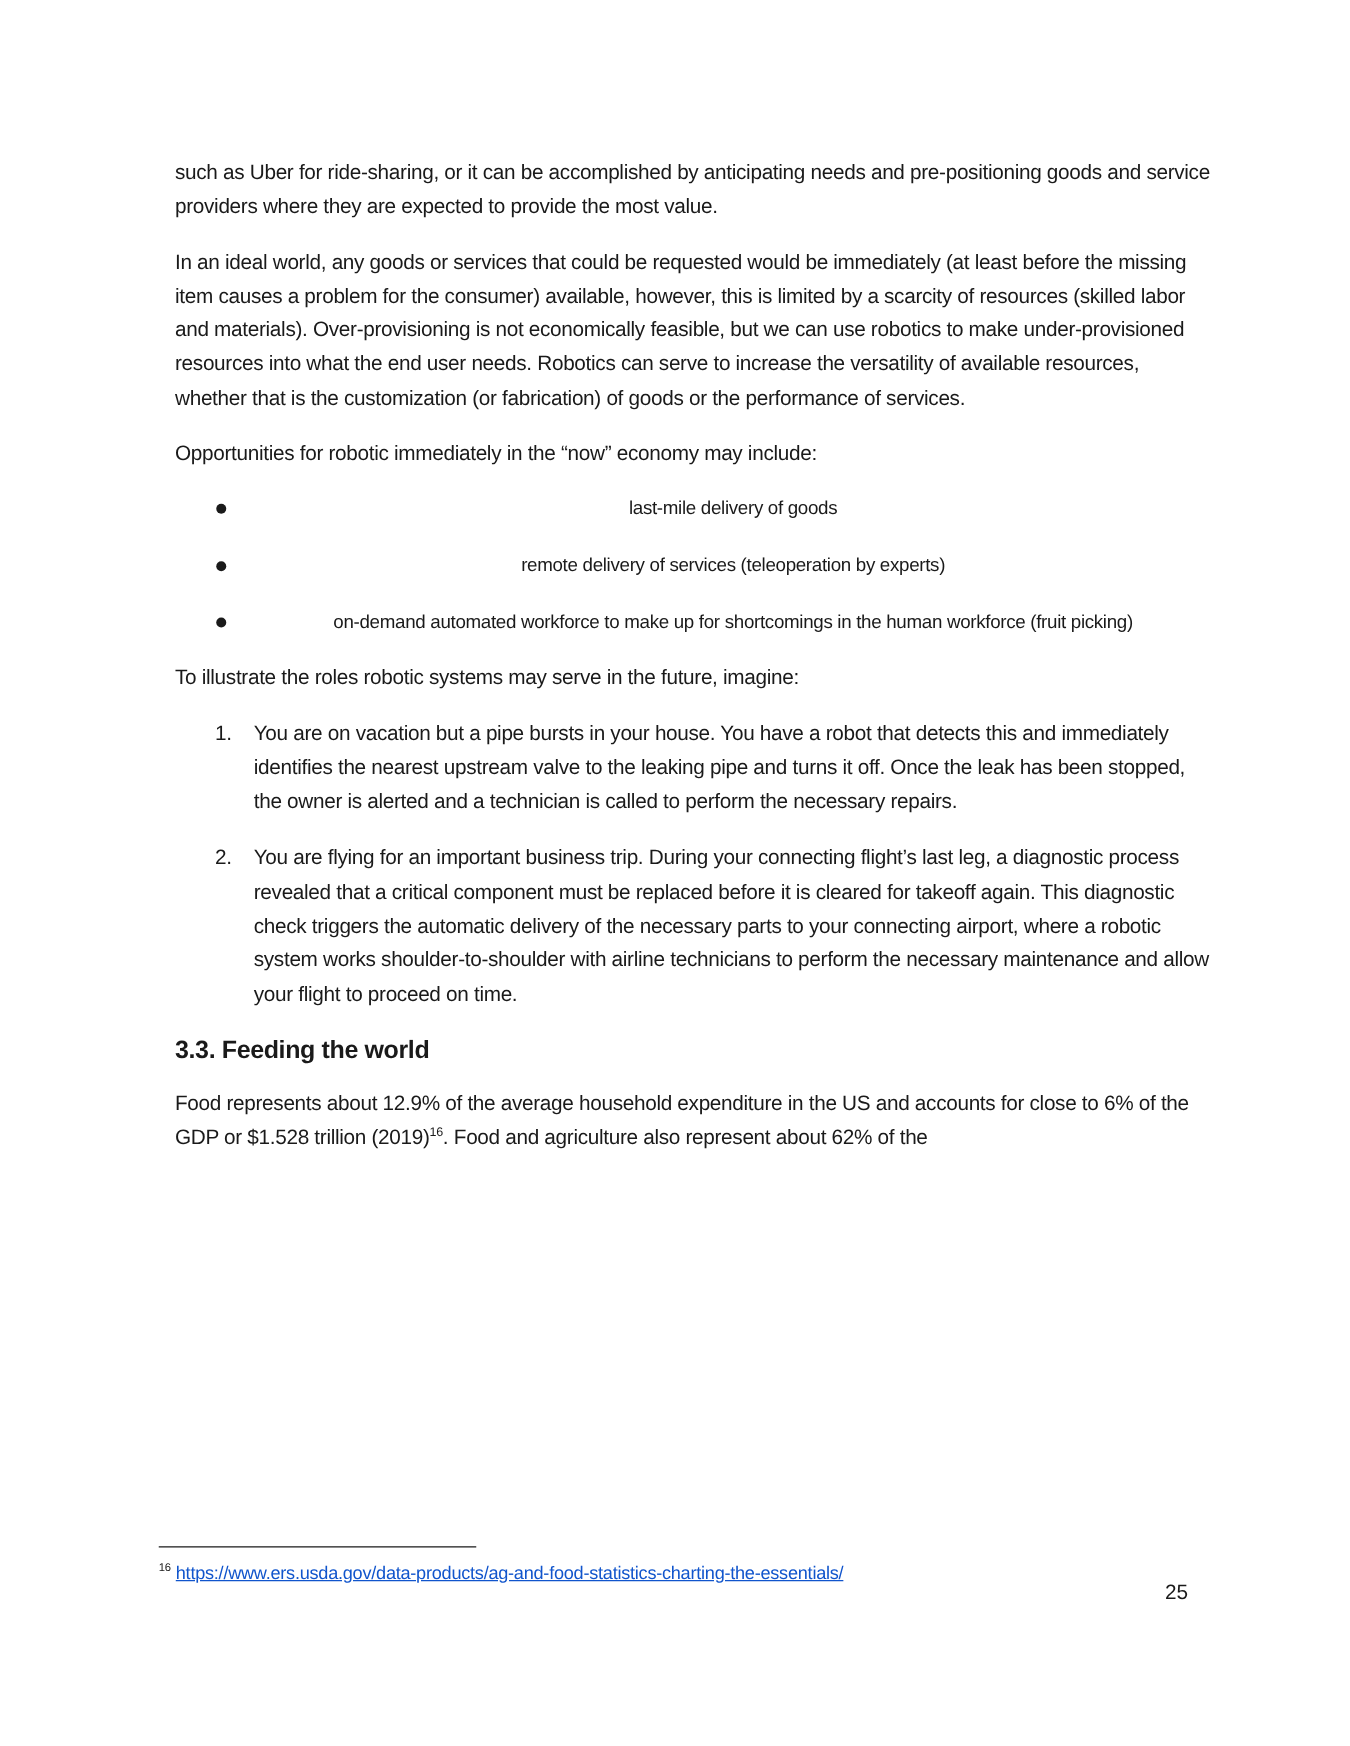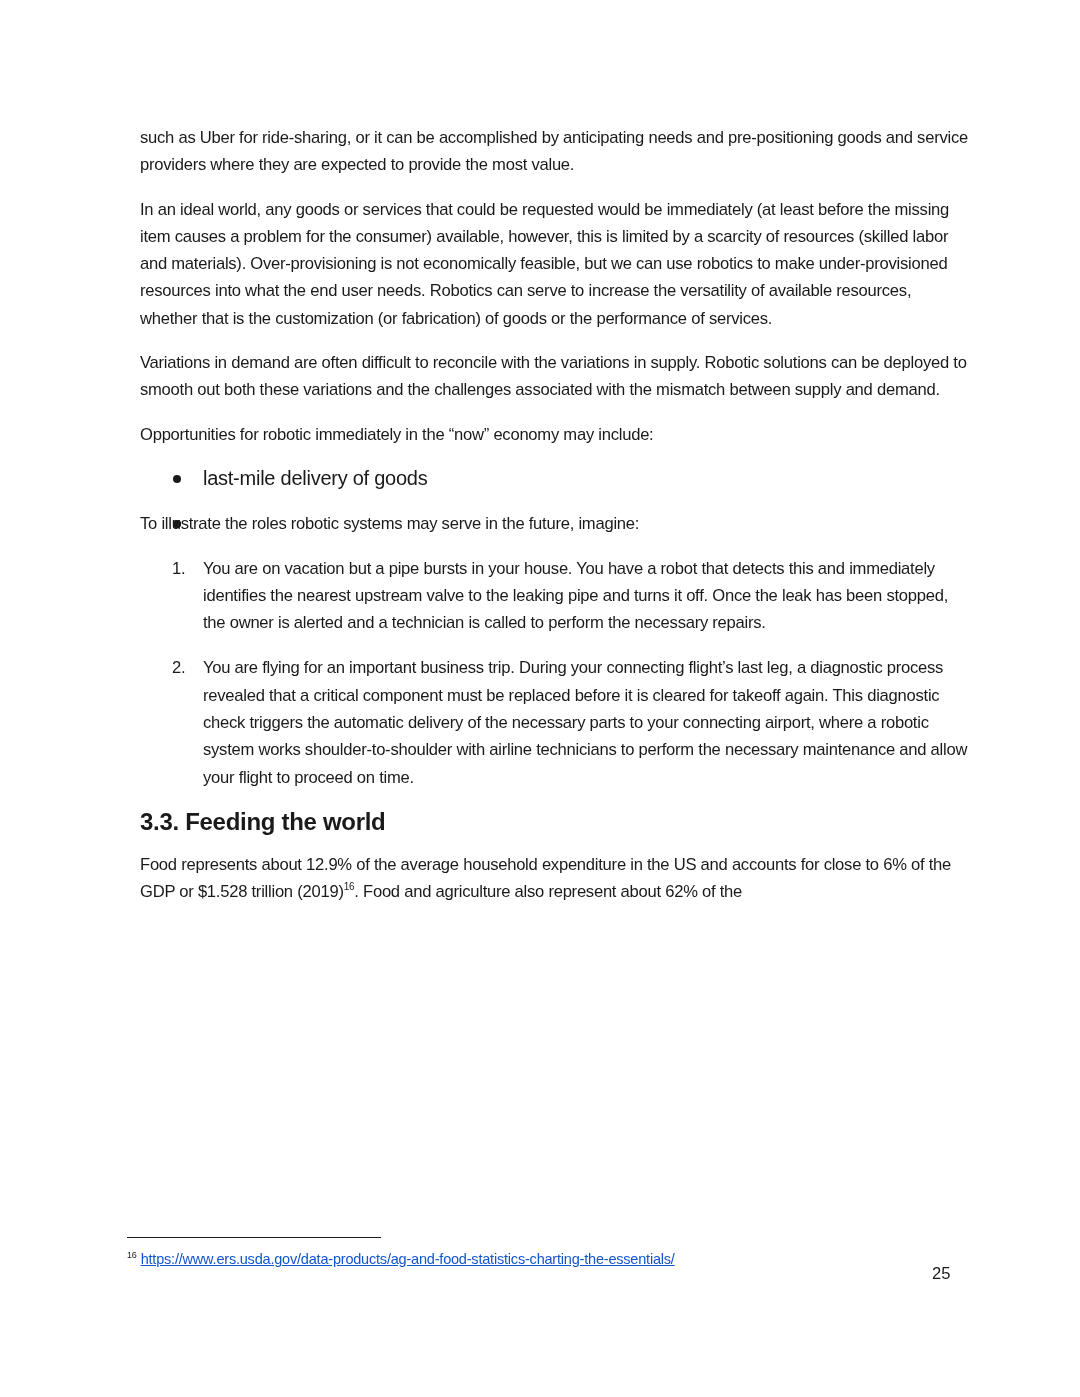--- a/index.html
+++ b/index.html
@@ -30,23 +30,24 @@
     .para { margin-bottom: 17px; }
     ul.bullets {
       list-style: none;
       margin: 0 0 17px 0;
       padding: 0;
     }
     ul.bullets li {
       position: relative;
       padding-left: 63px;
       margin-bottom: 18px;
-      font-size: 20px;
+      font-size: 15px;
       line-height: 27.3px;
       letter-spacing: -0.25px;
+      text-align: center;
     }
     ul.bullets li:last-child { margin-bottom: 17px; }
     ul.bullets li .bullet {
       position: absolute;
       left: 33px;
       top: 10px;
       width: 8px;
       height: 8px;
       border-radius: 50%;
       background: #1a1a1a;
@@ -64,21 +65,21 @@
       line-height: 27.3px;
       letter-spacing: -0.25px;
     }
     ol.numbered li .num {
       position: absolute;
       left: 32px;
       top: 0;
     }
     h3 {
       margin: 4px 0 16px 0;
-      font-size: 24px;
+      font-size: 20px;
       font-weight: bold;
       line-height: 26px;
       letter-spacing: -0.3px;
     }
     sup {
       font-size: 10px;
       line-height: 0;
       vertical-align: super;
     }
     .footnote-rule {
@@ -114,33 +115,34 @@
       font-size: 16.6px;
       line-height: 24px;
     }
   </style>
 </head>
 <body>
 
 <div class="page">
   <p class="para">such as Uber for ride-sharing, or it can be accomplished by anticipating needs and pre-positioning goods and service providers where they are expected to provide the most value.</p>
   <p class="para">In an ideal world, any goods or services that could be requested would be immediately (at least before the missing item causes a problem for the consumer) available, however, this is limited by a scarcity of resources (skilled labor and materials). Over-provisioning is not economically feasible, but we can use robotics to make under-provisioned resources into what the end user needs.  Robotics can serve to increase the versatility of available resources, whether that is the customization (or fabrication) of goods or the performance of services.</p>
-  <p class="para">Variations in demand are often difficult to reconcile with the variations in supply. Robotic solutions can be deployed to smooth out both these variations and the challenges associated with the mismatch between supply and demand.</p>
   <p class="para">Opportunities for robotic immediately in the “now” economy may include:</p>
 
   <ul class="bullets">
     <li>
       <span class="bullet"></span>
       <span>last-mile delivery of goods</span>
     </li>
     <li>
       <span class="bullet"></span>
+      <span>remote delivery of services (teleoperation by experts)</span>
     </li>
     <li>
       <span class="bullet"></span>
+      <span>on-demand automated workforce to make up for shortcomings in the human workforce (fruit picking)</span>
     </li>
   </ul>
 
   <p class="para">To illustrate the roles robotic systems may serve in the future, imagine:</p>
 
   <ol class="numbered">
     <li>
       <span class="num">1.</span>
       <span>You are on vacation but a pipe bursts in your house.  You have a robot that detects this and immediately identifies the nearest upstream valve to the leaking pipe and turns it off.  Once the leak has been stopped, the owner is alerted and a technician is called to perform the necessary repairs.</span>
     </li>

